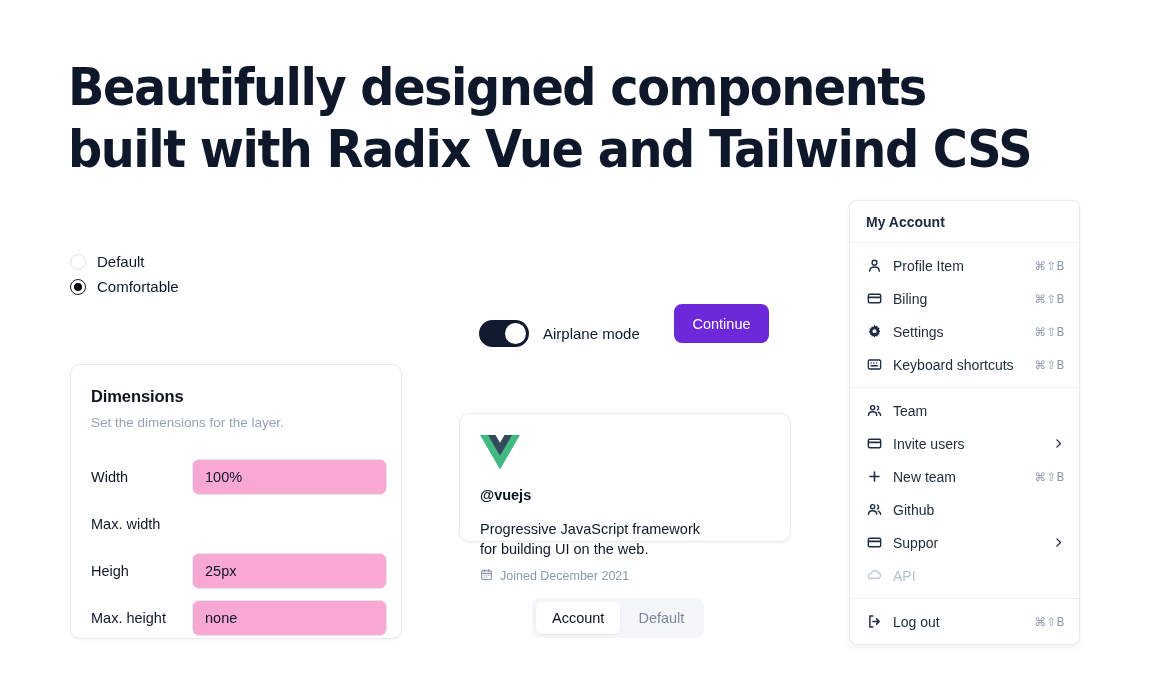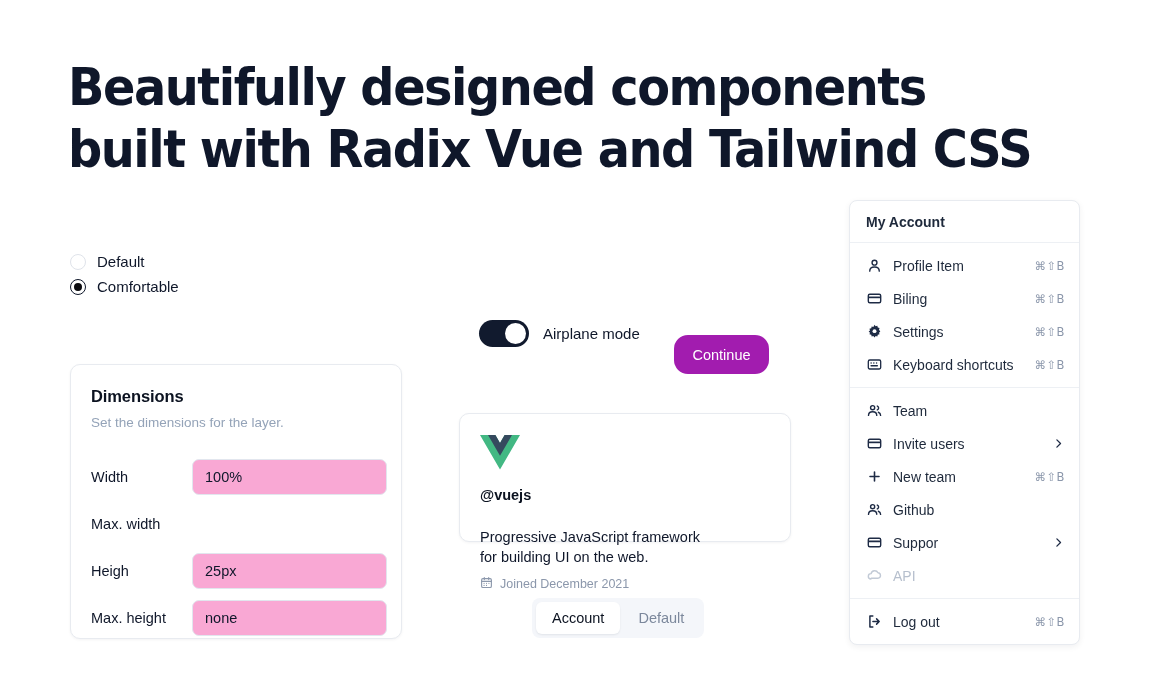--- a/index.html
+++ b/index.html
@@ -123,27 +123,27 @@
     top: 3px; left: 26px;
     width: 21px; height: 21px;
     border-radius: 50%;
     background: #ffffff;
   }
   .switch-label { font-size: 15px; color: #0f172a; }
 
   .continue-btn {
     position: absolute;
     left: 674px;
-    top: 335px;
+    top: 304px;
     width: 95px;
     height: 39px;
-    background: #a21caf;
+    background: #6d28d9;
     color: #ffffff;
     border: none;
-    border-radius: 14px;
+    border-radius: 8px;
     font-family: "Liberation Sans", sans-serif;
     font-size: 14.5px;
     cursor: pointer;
   }
 
   
   .hover-card {
     position: absolute;
     left: 459px;
     top: 413px;
@@ -158,21 +158,21 @@
     gap: 16px;
     flex-direction: column;
   }
   .vue-logo { width: 40px; height: 36px; flex: none; margin-top: 3px; }
   .hc-body { flex: 1; }
   .hc-handle { font-size: 14.5px; font-weight: 700; color: #0b1220; }
   .hc-desc {
     font-size: 14.5px;
     color: #0f172a;
     line-height: 20px;
-    margin-top: 24px;
+    margin-top: 16px;
     max-width: 240px;
   }
   .hc-joined {
     display: flex;
     align-items: center;
     gap: 7px;
     margin-top: 9px;
     font-size: 12.5px;
     color: #8b97ab;
   }

